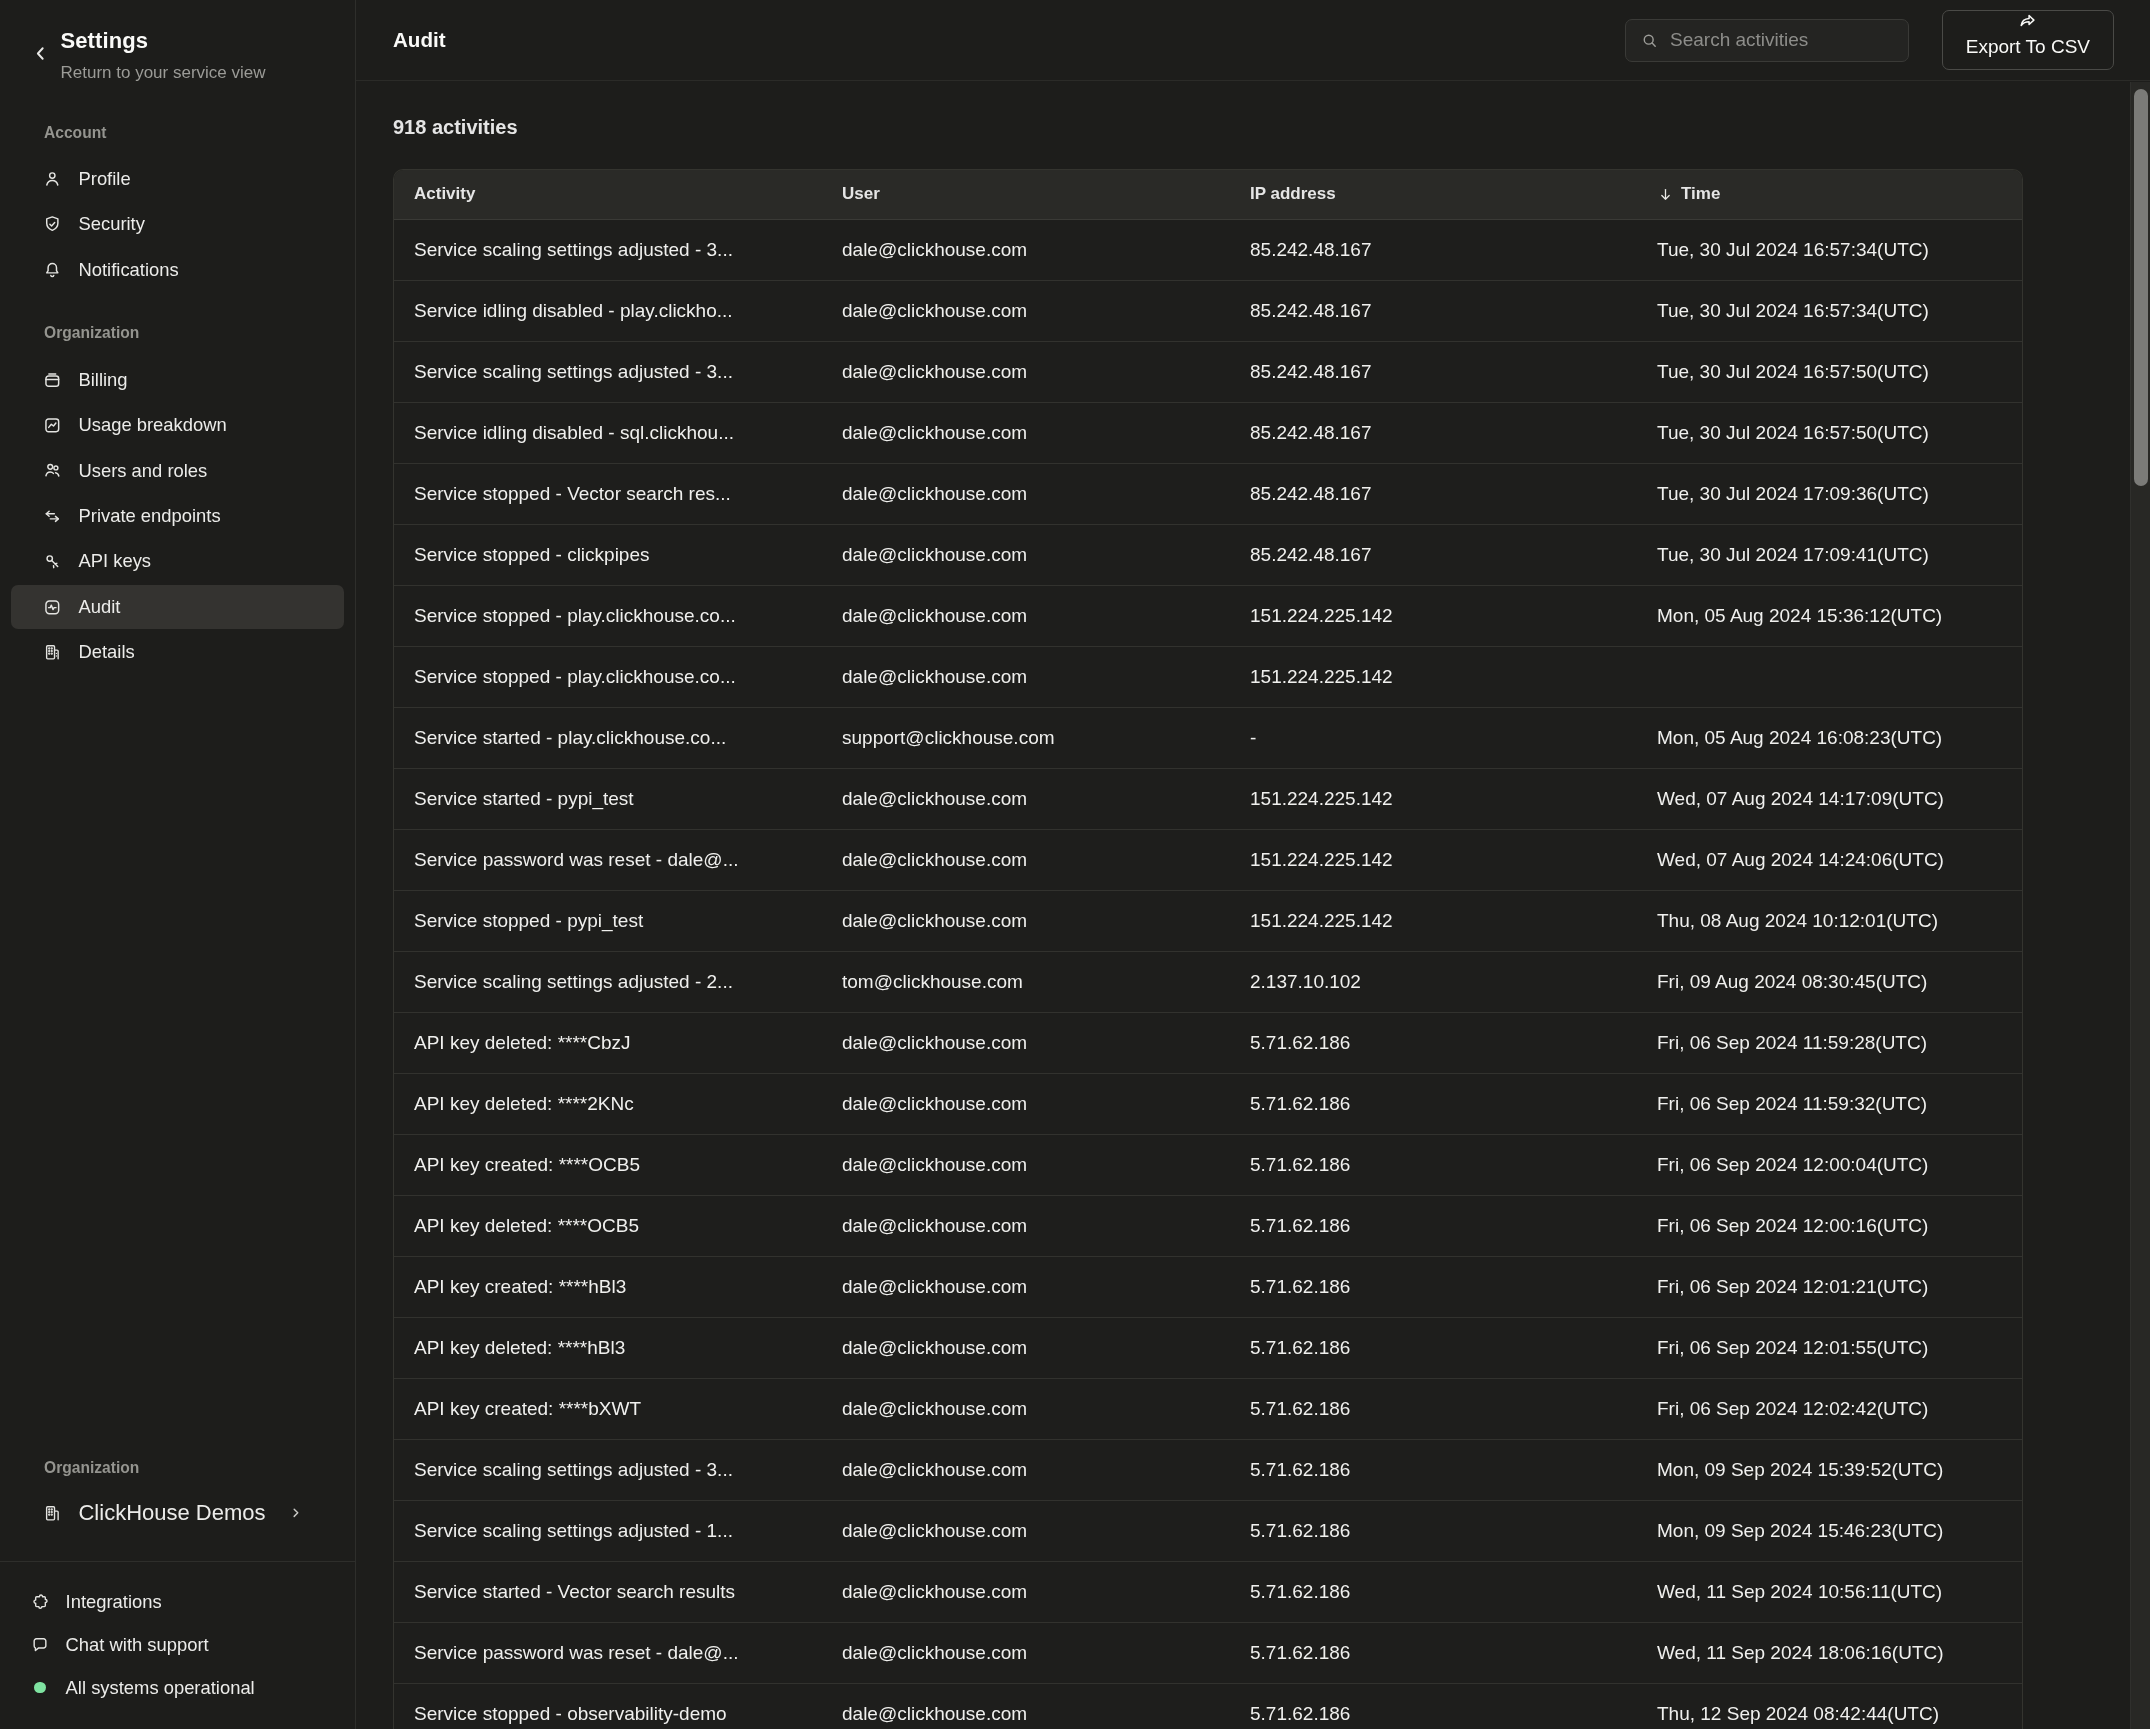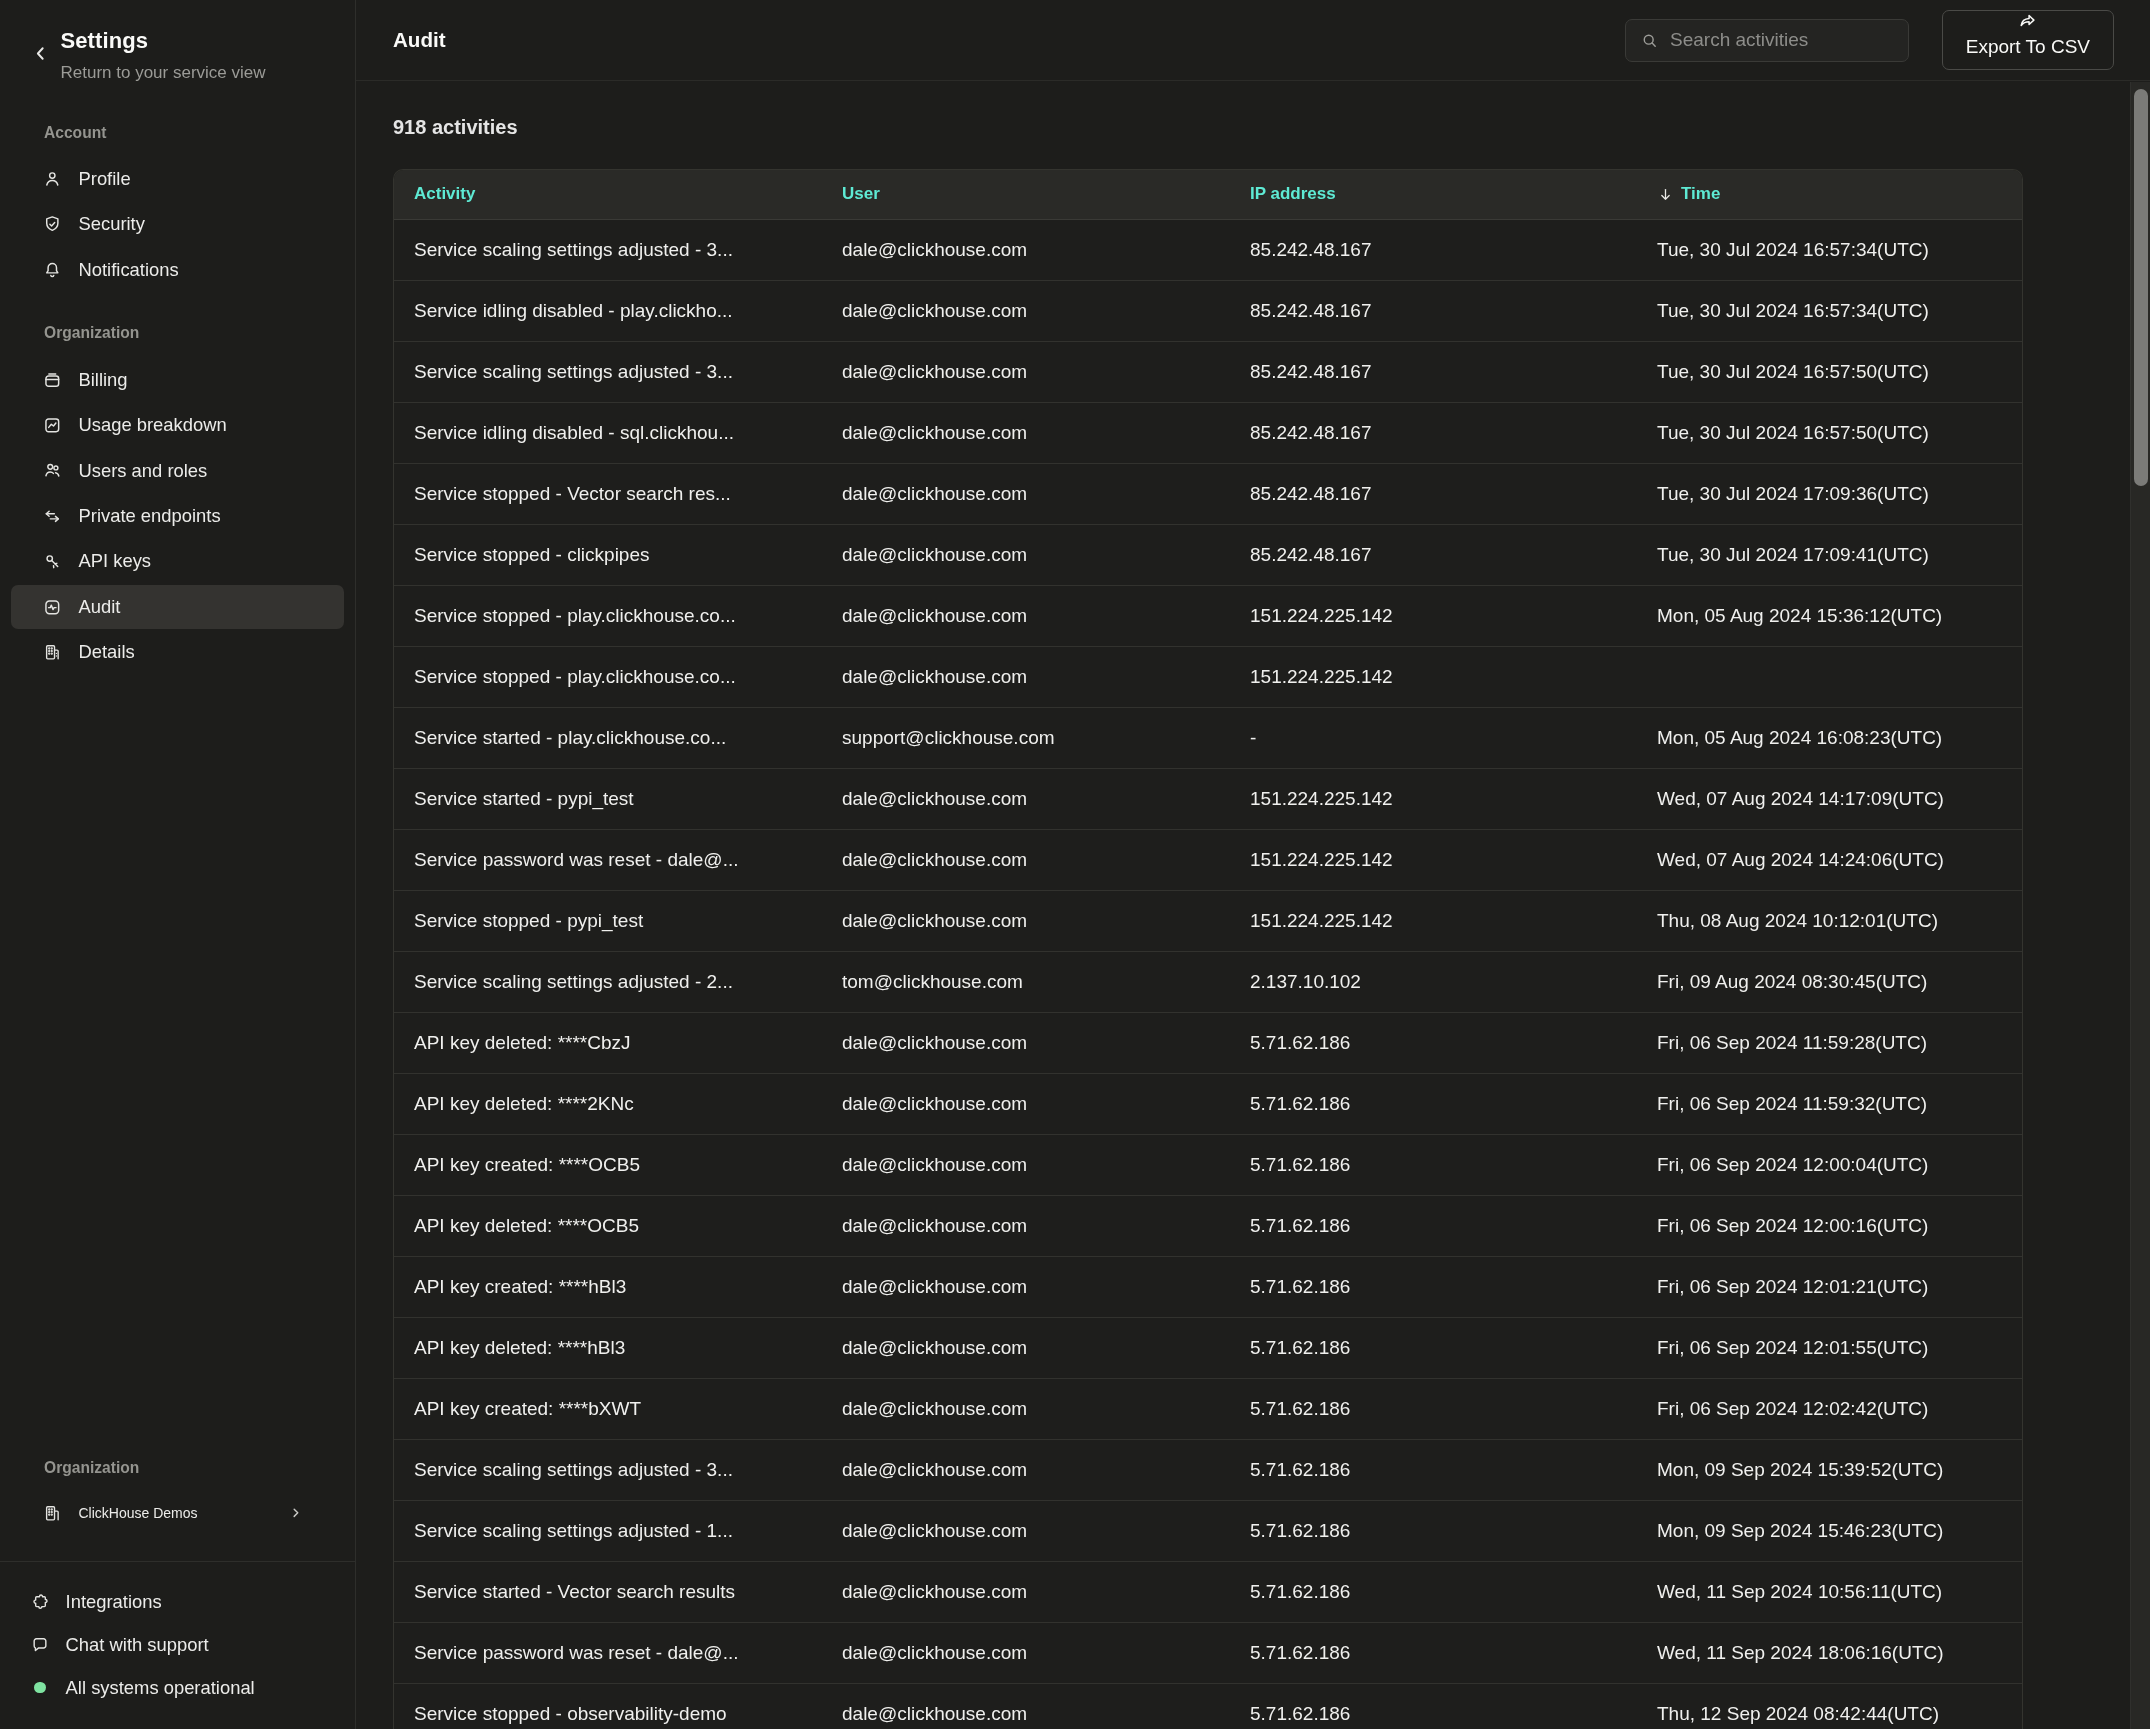--- a/index.html
+++ b/index.html
@@ -31,21 +31,21 @@
     display:flex; align-items:center; gap:15.6px; cursor:pointer;
     font-size:18.4px; color:#ececea;
   }
   .nav-item .ico { width:20.6px; height:20.6px; flex:0 0 20.6px; display:flex; align-items:center; justify-content:center; color:#e4e4e1; }
   .nav-item.selected { background:#343330; }
 
   .sidebar-spacer { flex:1 1 auto; }
 
   .org-footer { padding-bottom:25.5px; }
   .org-footer .section-label { margin-bottom:14px; }
-  .org-row { height:44px; margin:0 11.3px; padding-left:31px; display:flex; align-items:center; gap:15.6px; cursor:pointer; font-size:14px; color:#ececea; }
+  .org-row { height:44px; margin:0 11.3px; padding-left:31px; display:flex; align-items:center; gap:15.6px; cursor:pointer; font-size:22px; color:#ececea; }
   .org-row .ico { width:20.6px; height:20.6px; color:#e4e4e1; }
   .org-row .chev { margin-left:auto; margin-right:40px; width:15.6px; height:15.6px; color:#c9c9c5; }
 
   .sidebar-utilities { border-top:0.7px solid #2e2e2b; padding:18.4px 0 21px 0; }
   .util-item { height:43px; padding-left:30px; display:flex; align-items:center; gap:15.6px; cursor:pointer; font-size:18.4px; color:#ececea; }
   .util-item .ico { width:20px; height:20px; display:flex; align-items:center; justify-content:center; color:#e4e4e1; }
   .status-dot { width:11.3px; height:11.3px; border-radius:50%; background:#7fe3a1; margin:0 4.3px; }
 
   
   .main { flex:1 1 auto; position:relative; height:100%; }
@@ -80,21 +80,21 @@
 
   .audit-table {
     margin-top:28px; width:1630px; height:1561px; overflow:hidden;
     border:0.7px solid #34342f; border-bottom:none; border-radius:10px 10px 0 0;
     background:#1e1e1c;
   }
   .t-head {
     display:grid; grid-template-columns:428px 408px 407px 387px;
     height:50px; background:#2a2a27; border-bottom:0.7px solid #3a3a36;
   }
-  .t-head .h-cell { display:flex; align-items:center; padding-left:20px; font-size:17px; font-weight:600; color:#5eead4; cursor:pointer; gap:7px; }
+  .t-head .h-cell { display:flex; align-items:center; padding-left:20px; font-size:17px; font-weight:600; color:#e5e5e5; cursor:pointer; gap:7px; }
   .h-cell .sort-ico { width:17px; height:17px; color:#e9e9e6; }
   .t-row {
     display:grid; grid-template-columns:428px 408px 407px 387px;
     height:61px; border-bottom:0.7px solid #32322e; cursor:pointer;
   }
   .t-cell { display:flex; align-items:center; padding-left:20px; font-size:19px; color:#f0f0ee; white-space:nowrap; overflow:hidden; }
 
   .scroll-track {
     position:absolute; top:82px; right:0; width:21px; height:calc(100% - 82px);
     background:#282825; border-left:0.7px solid #30302d;

